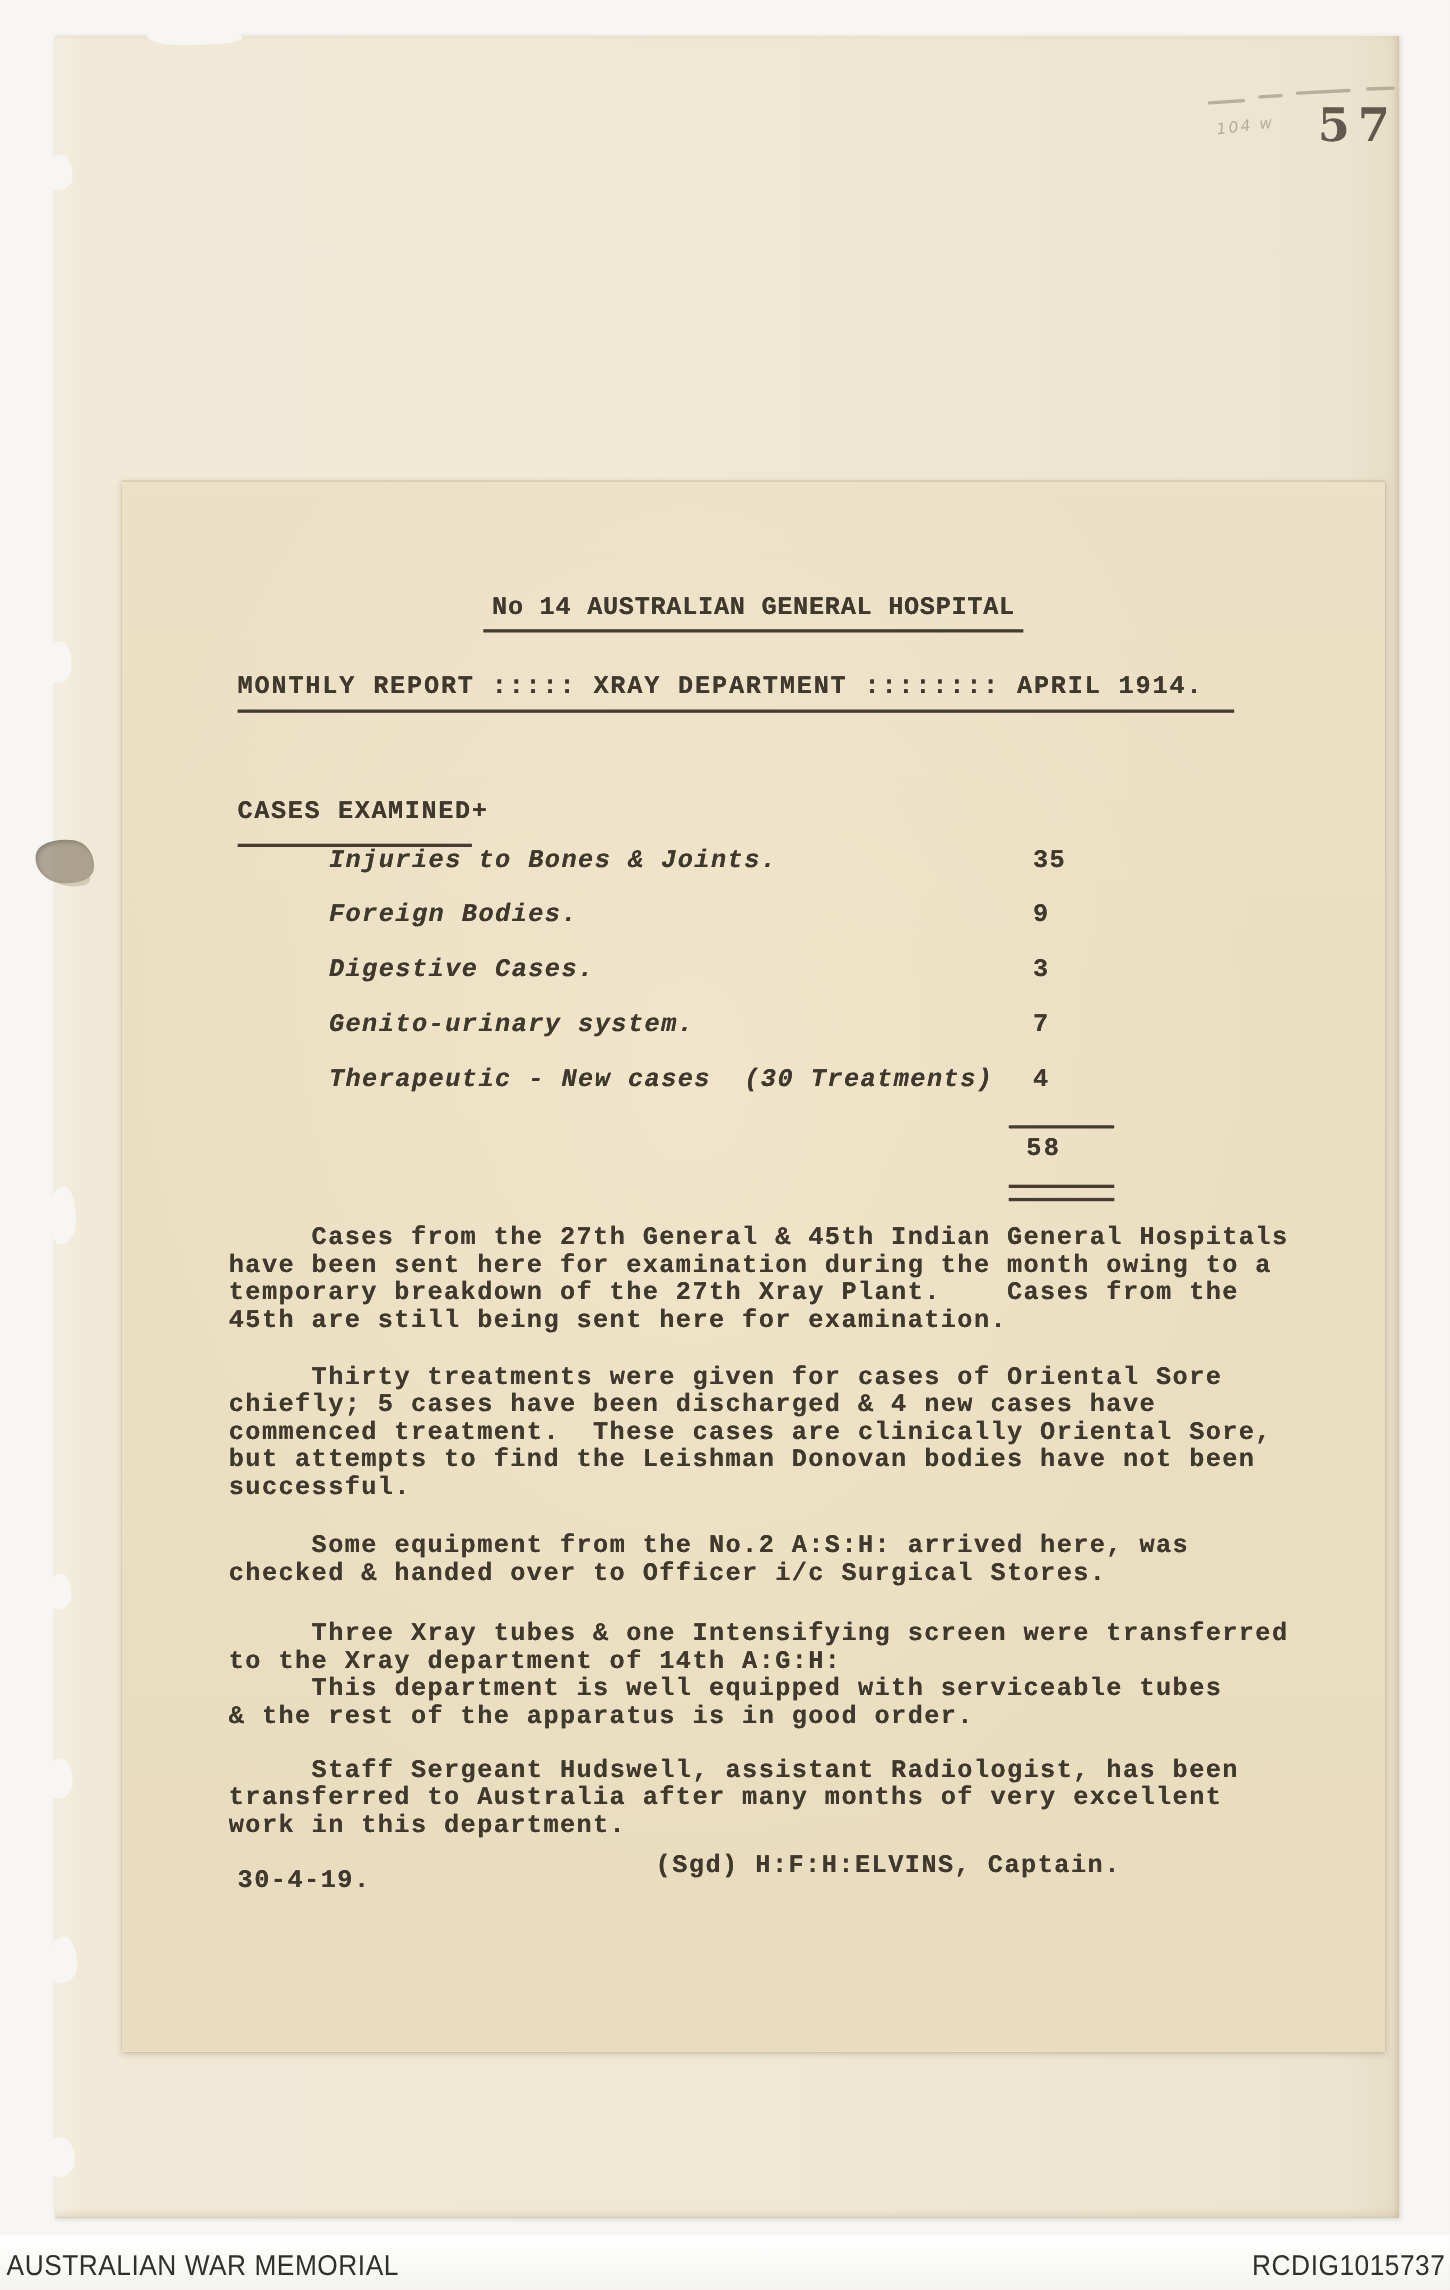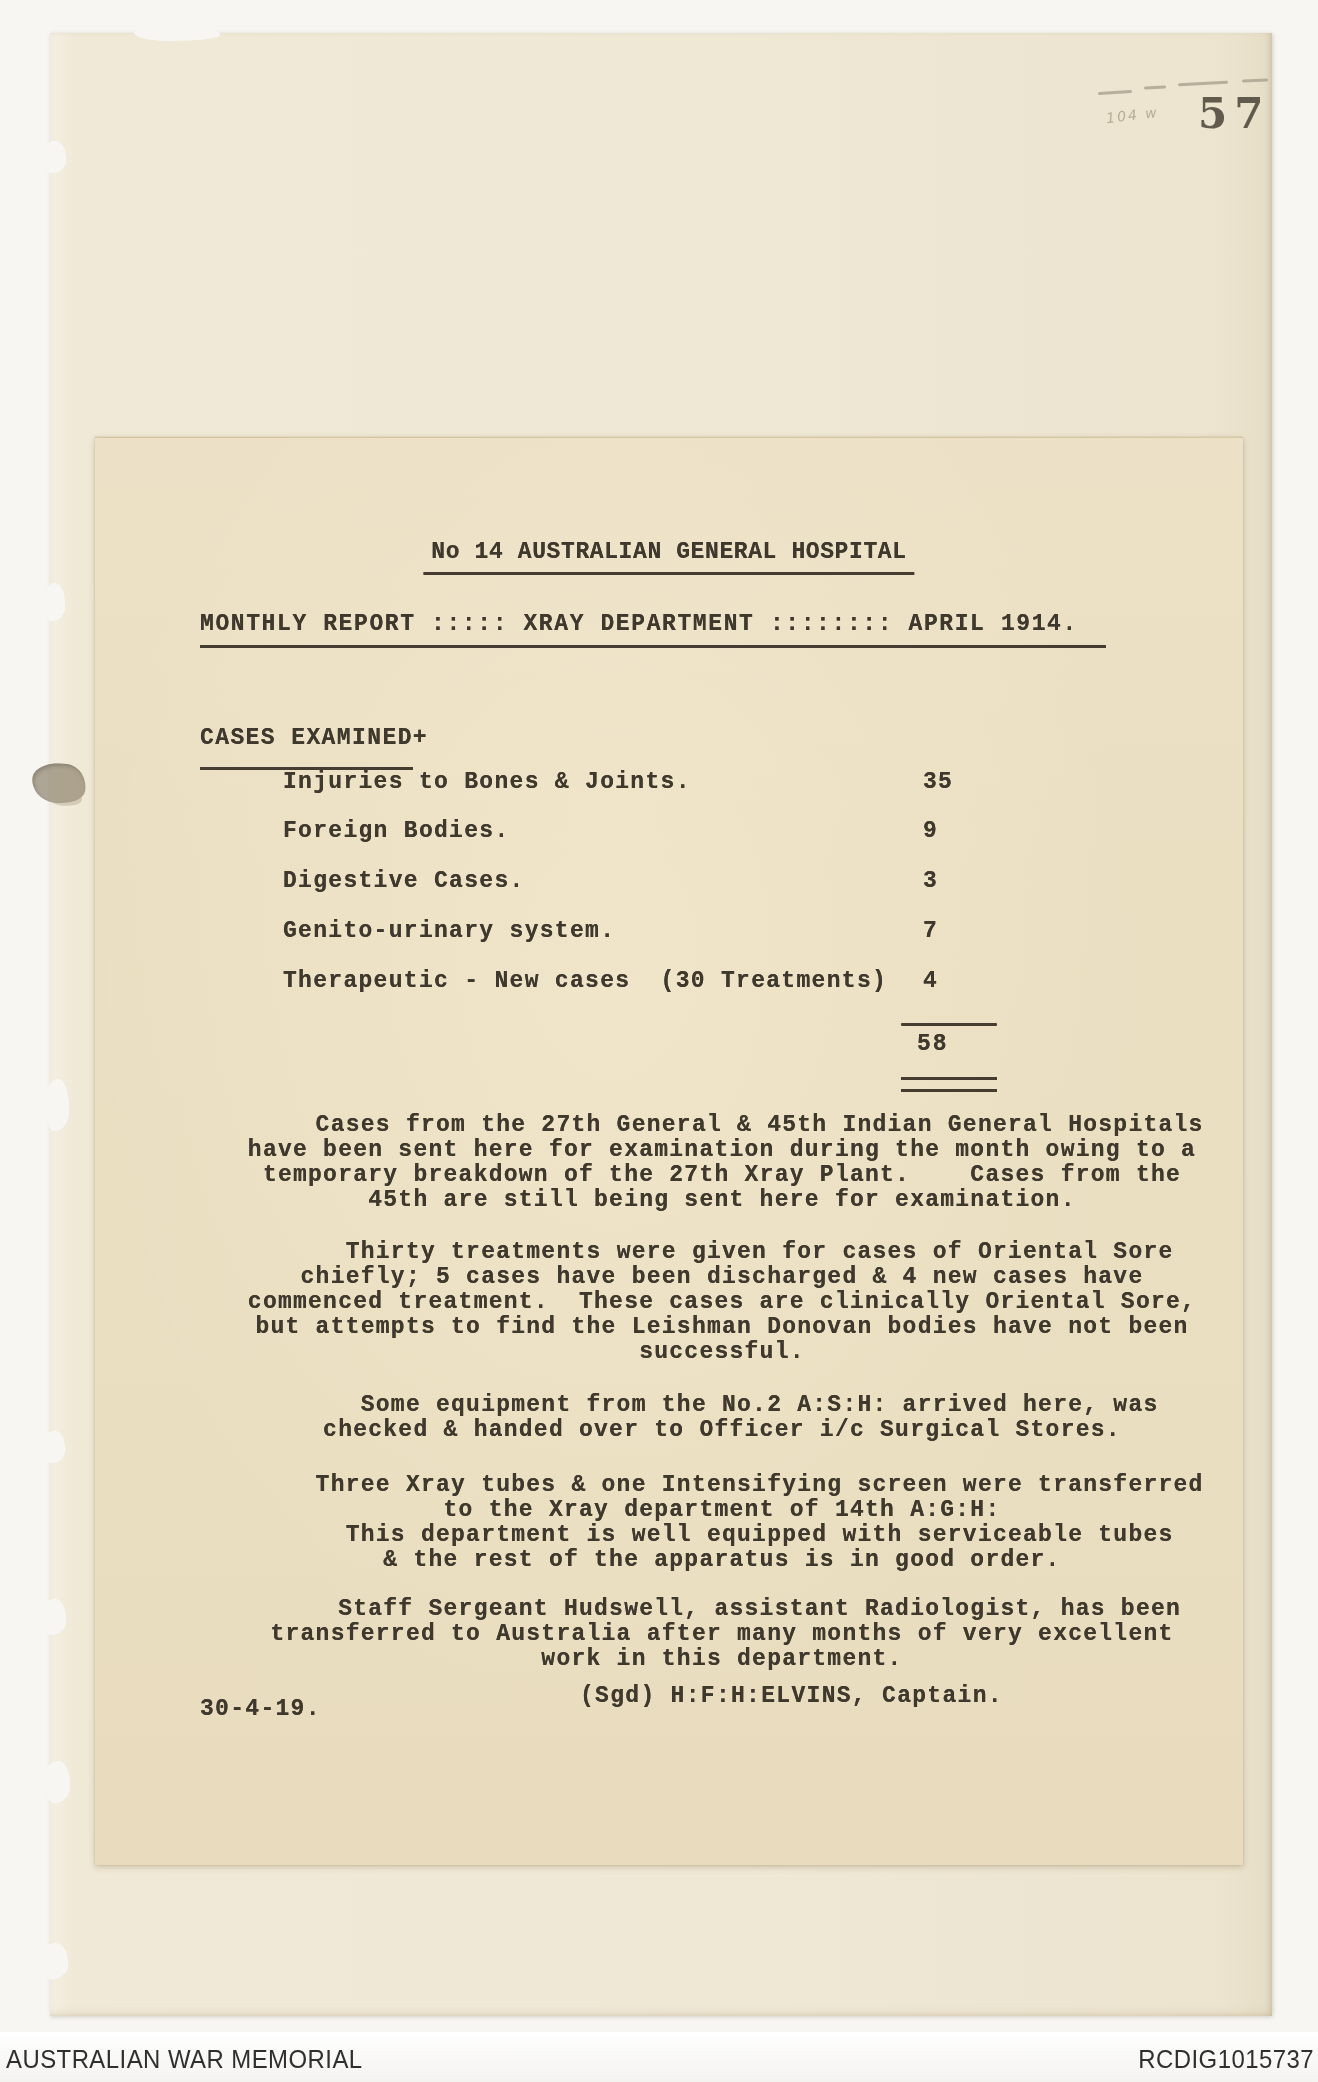--- a/index.html
+++ b/index.html
@@ -13,46 +13,45 @@
     position:absolute; left:50px; top:33px; width:1222px; height:1983px;
     background:
       linear-gradient(90deg, #f4efe2 0px, #f0e9d7 26px, #efe8d5 55%, #ece4cf 96%, #e6ddc6 100%),
       #f0e9d7;
     box-shadow: inset -5px 0 10px -6px rgba(140,115,70,.45),
                 inset 0 -6px 12px -8px rgba(140,115,70,.35),
                 1px 1px 4px rgba(100,90,60,.25);
   }
   
   .report-sheet{
-    position:absolute; left:45px; top:404px; width:1148px; height:1427px;
+    position:absolute; left:61px; top:404px; width:1148px; height:1427px;
     background:
       radial-gradient(ellipse at 45% 38%, rgba(255,248,225,.25), rgba(0,0,0,0) 60%),
       linear-gradient(180deg, #ece1c6 0%, #ebdfc2 30%, #eadec0 70%, #e9dcbe 100%);
     border-top:1px solid #d6c7a2;
     box-shadow: 0 2px 6px rgba(110,85,45,.28), 0 0 1px rgba(120,95,55,.4);
-    text-align: center;
   }
   .ink{ color:#3f382d; font-weight:bold; text-shadow:0 0 .5px rgba(62,55,45,.85); }
   .title{
     position:absolute; top:100px; left:50%; transform:translateX(-50%);
     font-size:23px; letter-spacing:.6px; line-height:28px; white-space:nowrap;
     padding:0 8px 6px 8px; border-bottom:3px solid #453d31;
   }
   .subtitle{
     position:absolute; top:172px; left:105px;
     font-size:23px; letter-spacing:1.6px; line-height:28px; white-space:nowrap;
     padding:0 28px 7px 0; border-bottom:3px solid #453d31;
   }
   .cases-heading{
     position:absolute; top:286px; left:105px;
     font-size:23px; letter-spacing:1.4px; line-height:28px; white-space:nowrap;
   }
   .cases-heading .u{ padding-bottom:16px; border-bottom:3px solid #453d31; }
   .case-row{ position:absolute; left:0; width:100%; height:30px; line-height:25px; font-size:23px; }
-  .case-row .case-label{ position:absolute; left:188px; letter-spacing:1.3px; white-space:pre; }
+  .case-row .case-label{ position:absolute; left:188px; letter-spacing:1.3px; white-space:pre;font-style:italic; }
   .case-row .case-value{ position:absolute; left:828px; letter-spacing:1.3px; }
   .row-0{top:332px;} .row-1{top:381px;} .row-2{top:431px;} .row-3{top:481px;} .row-4{top:531px;}
   .total-rule-top{ position:absolute; top:585px; left:806px; width:96px; height:3px; background:#453d31; border-radius:1px;}
   .total-value{ position:absolute; top:594px; left:822px; font-size:23px; letter-spacing:2px; line-height:25px;}
   .total-rule-double{ position:absolute; top:639px; left:806px; width:96px; height:9px;
     border-top:3px solid #453d31; border-bottom:3px solid #453d31;}
   .para{
     position:absolute; left:97px; width:1060px;
     font-size:23px; letter-spacing:1.25px; line-height:25px;
     white-space:pre-wrap;

